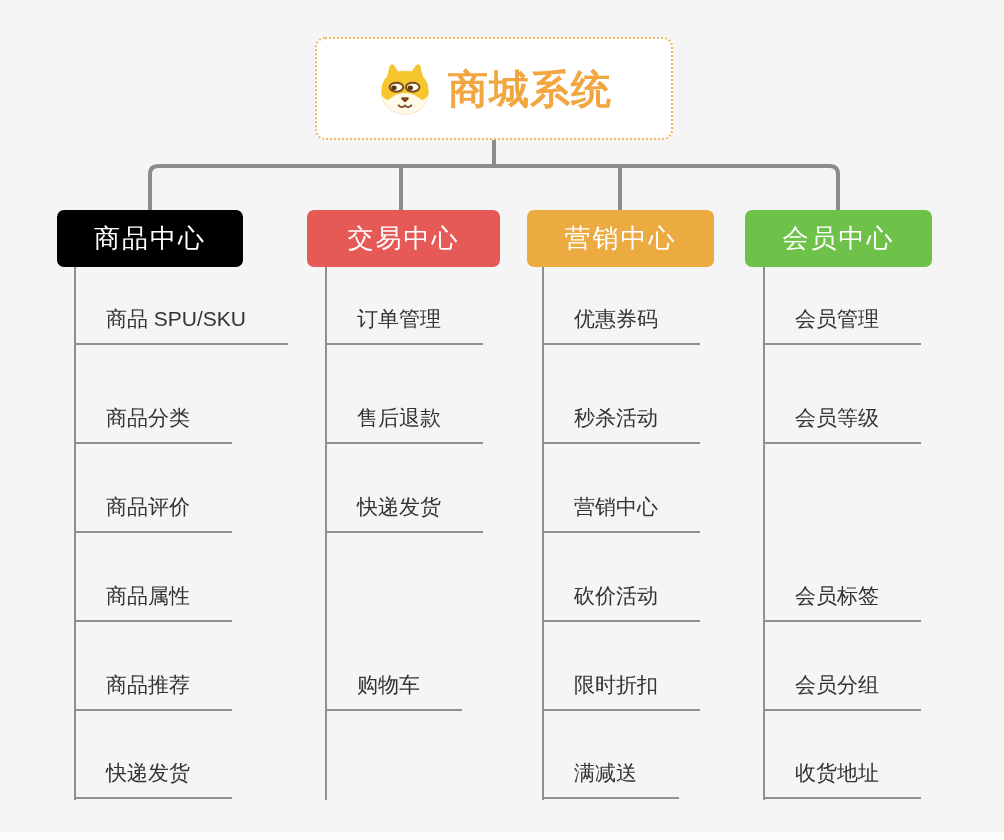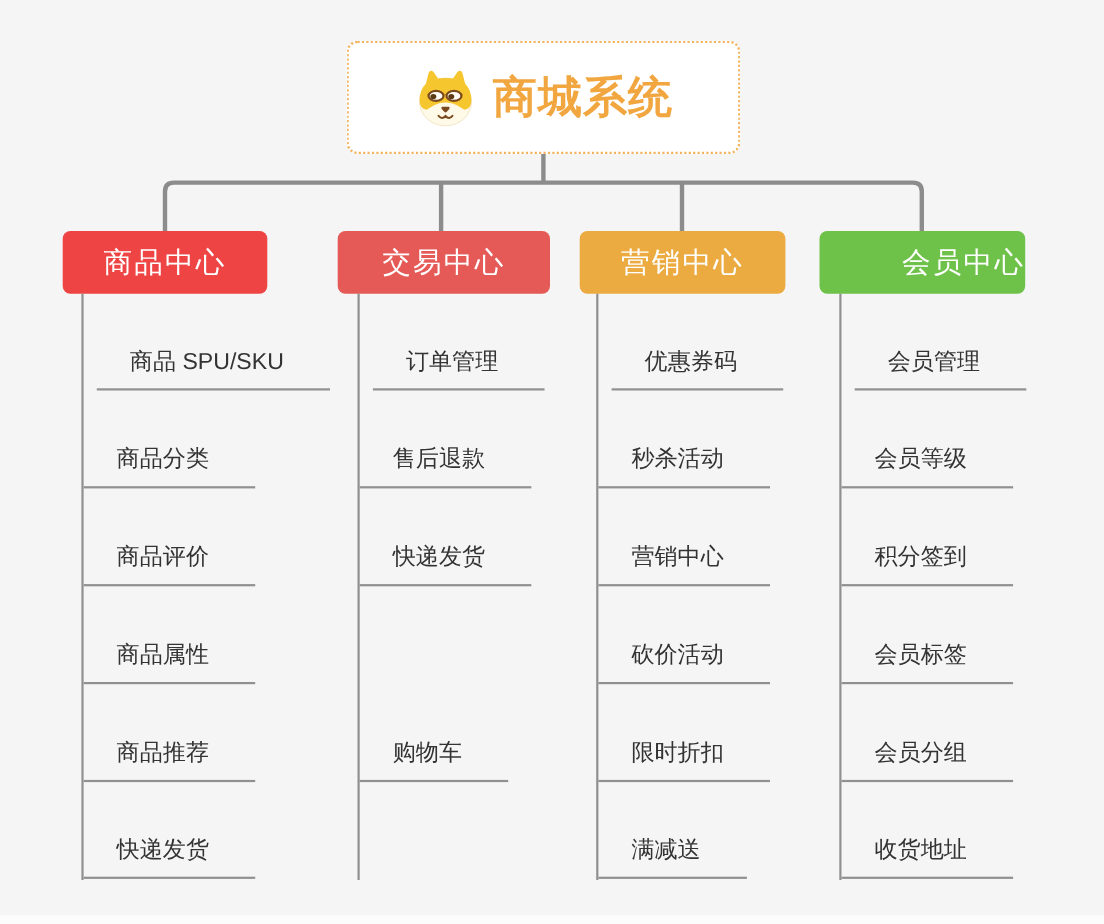--- a/index.html
+++ b/index.html
@@ -32,43 +32,43 @@
   
   .branch{
     position:absolute;top:210px;height:57px;
     border-radius:7px;
     display:flex;align-items:center;justify-content:center;
     cursor:pointer;
   }
   .branch span{
     color:#ffffff;font-size:26px;letter-spacing:2px;white-space:nowrap;
   }
-  .b0{left:57px;width:186px;background:#ef4444;}
+  .b0{left:57px;width:186px;background:#000000;}
   .b1{left:307px;width:193px;background:#e55a56;}
   .b2{left:527px;width:187px;background:#ebab41;}
-  .b3{left:745px;width:187px;background:#6ec24a;justify-content:flex-end;}
+  .b3{left:745px;width:187px;background:#6ec24a;}
   
   .col{
     position:absolute;top:267px;height:533px;width:250px;
     border-left:2px solid #909090;
     box-sizing:border-box;
   }
   .c0{left:74px;}
   .c1{left:325px;padding-left:21px;}
   .c2{left:542px;}
   .c3{left:763px;}
   .leaf{
     position:absolute;left:0;
     padding:0 42px 9px 30px;
     border-bottom:2px solid #909090;
     font-size:21px;line-height:31px;color:#333333;
     white-space:nowrap;
     cursor:pointer;
   }
-  .r0{top:46px;margin-left:12px;} .r1{top:135px;} .r2{top:224px;}
+  .r0{top:36px;} .r1{top:135px;} .r2{top:224px;}
   .r3{top:313px;} .r4{top:402px;} .r5{top:490px;}
   .bottom-strip{
     position:absolute;left:0;bottom:0;width:1004px;height:8px;background:#fcfcfc;
   }
 </style>
 </head>
 <body>
 
 <div class="stage">
 
@@ -129,20 +129,19 @@
     <div class="leaf r1">秒杀活动</div>
     <div class="leaf r2">营销中心</div>
     <div class="leaf r3">砍价活动</div>
     <div class="leaf r4">限时折扣</div>
     <div class="leaf r5">满减送</div>
   </div>
 
   <div class="col c3">
     <div class="leaf r0">会员管理</div>
     <div class="leaf r1">会员等级</div>
-    <div class="leaf r2">积分签到</div>
     <div class="leaf r3">会员标签</div>
     <div class="leaf r4">会员分组</div>
     <div class="leaf r5">收货地址</div>
   </div>
 
   <div class="bottom-strip"></div>
 </div>
 
 </body></html>

